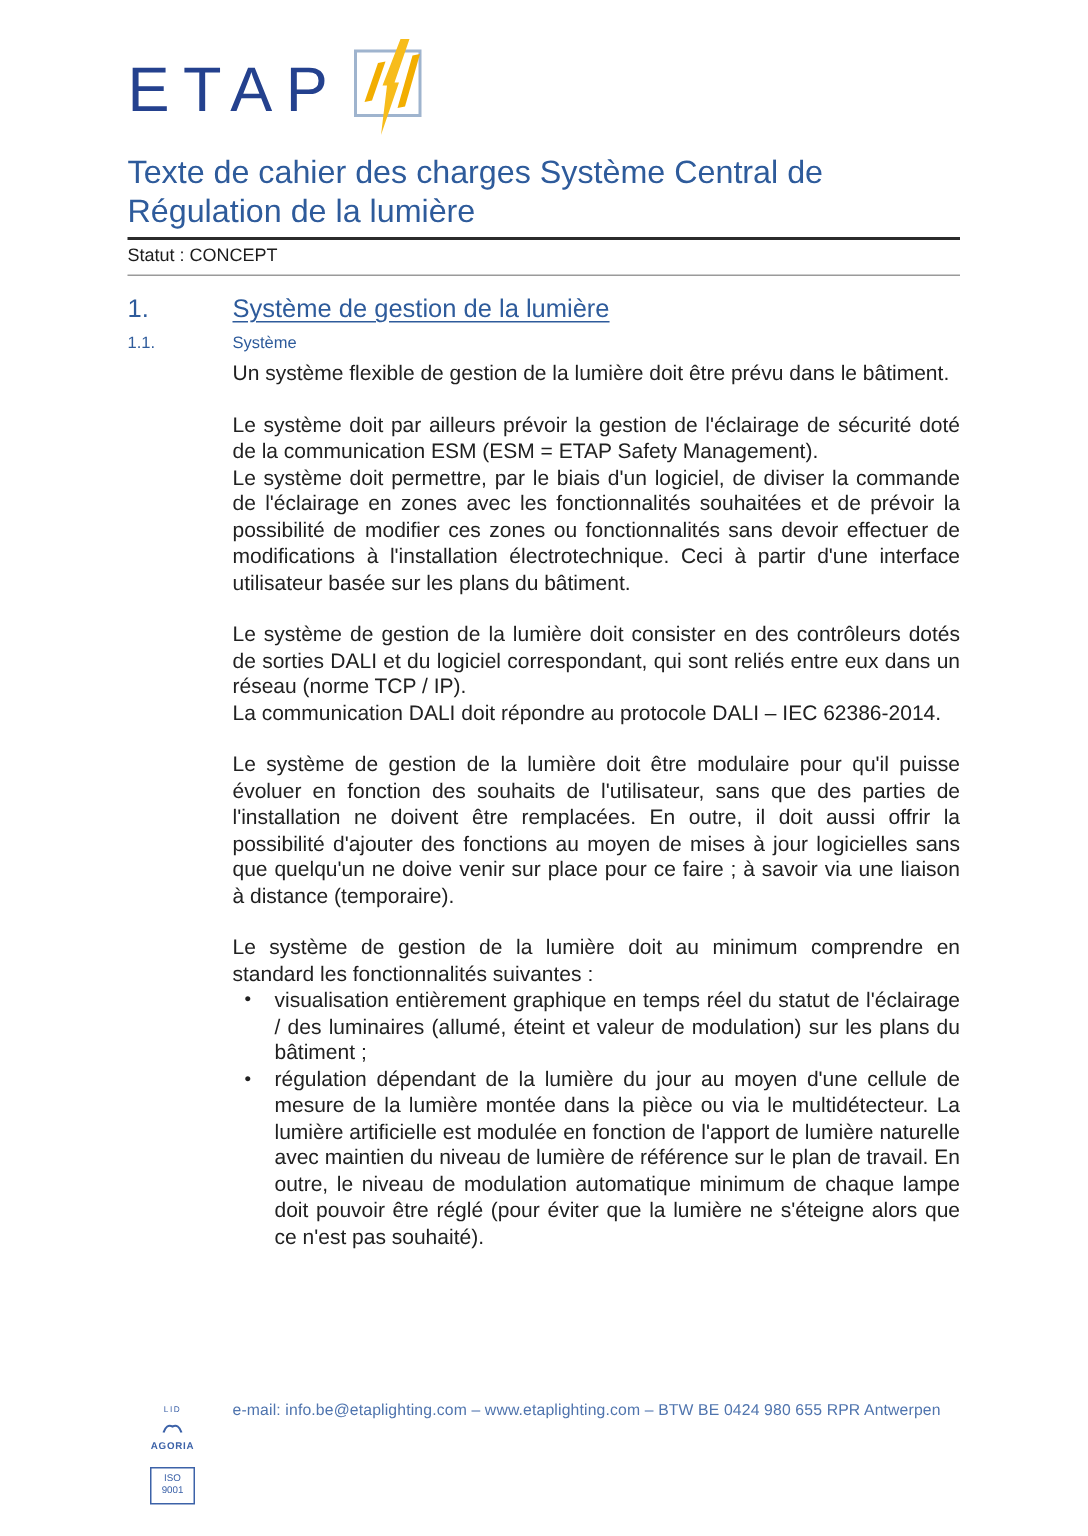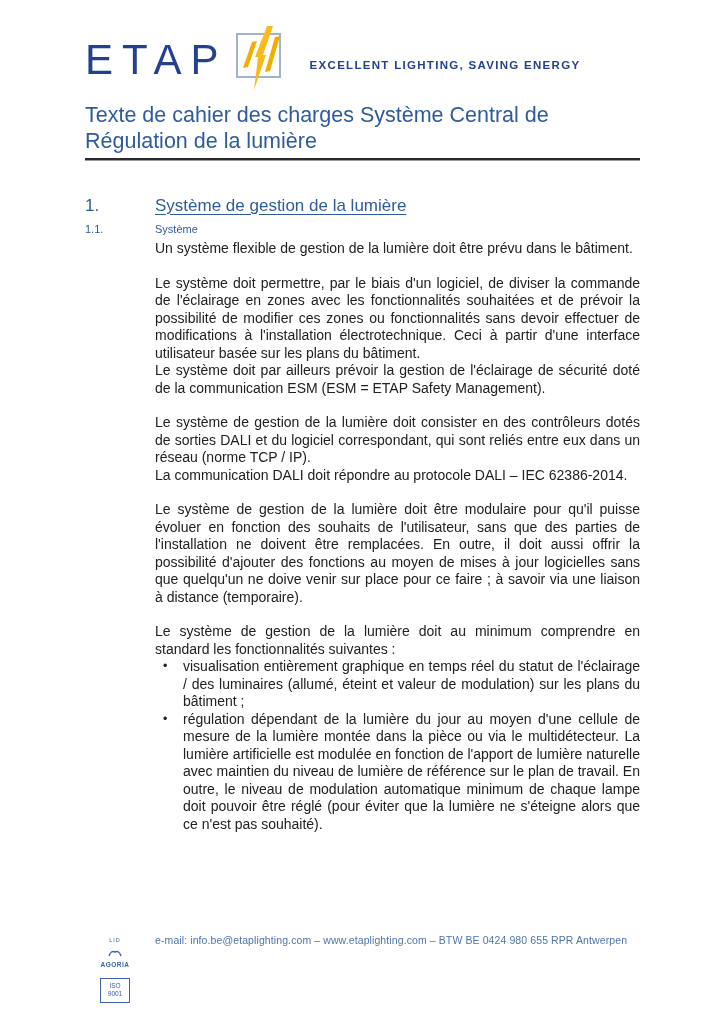--- a/index.html
+++ b/index.html
@@ -77,46 +77,46 @@
   <div class="logo-row">
     <div class="wordmark">ETAP</div>
     <div class="bolt-icon">
       <svg width="52" height="66" viewBox="0 0 52 66" aria-hidden="true">
         <rect x="5" y="9" width="43" height="43" fill="none" stroke="#9FB4CE" stroke-width="2"></rect>
         <polygon points="20,17 25,16 16,42 11,43" fill="#F2AE00"></polygon>
         <path d="M35 1 L41 1 L31 30 L34 30 L22 65 L26 32 L23 32 Z" fill="#F7BC1B"></path>
         <polygon points="43,12 48,11 38,46 33,47" fill="#F2AE00"></polygon>
       </svg>
     </div>
-    <div class="tagline">EXCELLENT LIGHTING, SAVING ENERGY</div>
   </div>
 
   <div class="title-block">
     <h1 class="doc-title">Texte de cahier des charges Système Central de Régulation de la lumière</h1>
     <hr class="rule-thick">
+    <div class="status-line">Statut : CONCEPT</div>
     <hr class="rule-thin">
   </div>
 
   <div class="content">
 
     <div class="h-row h1-row">
       <span class="h-num">1.</span>
       <span class="h-text">Système de gestion de la lumière</span>
     </div>
 
     <div class="h-row h2-row">
       <span class="h-num">1.1.</span>
       <span class="h-text">Système</span>
     </div>
 
     <div class="body-col">
       <p class="para">Un système flexible de gestion de la lumière doit être prévu dans le bâtiment.</p>
       <div class="gap"></div>
+      <p class="para">Le système doit par ailleurs prévoir la gestion de l'éclairage de sécurité doté de la communication ESM (ESM = ETAP Safety Management).</p>
       <p class="para">Le système doit permettre, par le biais d'un logiciel, de diviser la commande de l'éclairage en zones avec les fonctionnalités souhaitées et de prévoir la possibilité de modifier ces zones ou fonctionnalités sans devoir effectuer de modifications à l'installation électrotechnique. Ceci à partir d'une interface utilisateur basée sur les plans du bâtiment.</p>
-      <p class="para">Le système doit par ailleurs prévoir la gestion de l'éclairage de sécurité doté de la communication ESM (ESM = ETAP Safety Management).</p>
       <div class="gap"></div>
       <p class="para">Le système de gestion de la lumière doit consister en des contrôleurs dotés de sorties DALI et du logiciel correspondant, qui sont reliés entre eux dans un réseau (norme TCP / IP).</p>
       <p class="para">La communication DALI doit répondre au protocole DALI – IEC 62386-2014.</p>
       <div class="gap"></div>
       <p class="para">Le système de gestion de la lumière doit être modulaire pour qu'il puisse évoluer en fonction des souhaits de l'utilisateur, sans que des parties de l'installation ne doivent être remplacées. En outre, il doit aussi offrir la possibilité d'ajouter des fonctions au moyen de mises à jour logicielles sans que quelqu'un ne doive venir sur place pour ce faire ; à savoir via une liaison à distance (temporaire).</p>
       <div class="gap"></div>
       <p class="para">Le système de gestion de la lumière doit au minimum comprendre en standard les fonctionnalités suivantes :</p>
       <ul class="bullets">
         <li>visualisation entièrement graphique en temps réel du statut de l'éclairage / des luminaires (allumé, éteint et valeur de modulation) sur les plans du bâtiment ;</li>
         <li>régulation dépendant de la lumière du jour au moyen d'une cellule de mesure de la lumière montée dans la pièce ou via le multidétecteur. La lumière artificielle est modulée en fonction de l'apport de lumière naturelle avec maintien du niveau de lumière de référence sur le plan de travail. En outre, le niveau de modulation automatique minimum de chaque lampe doit pouvoir être réglé (pour éviter que la lumière ne s'éteigne alors que ce n'est pas souhaité).</li>

